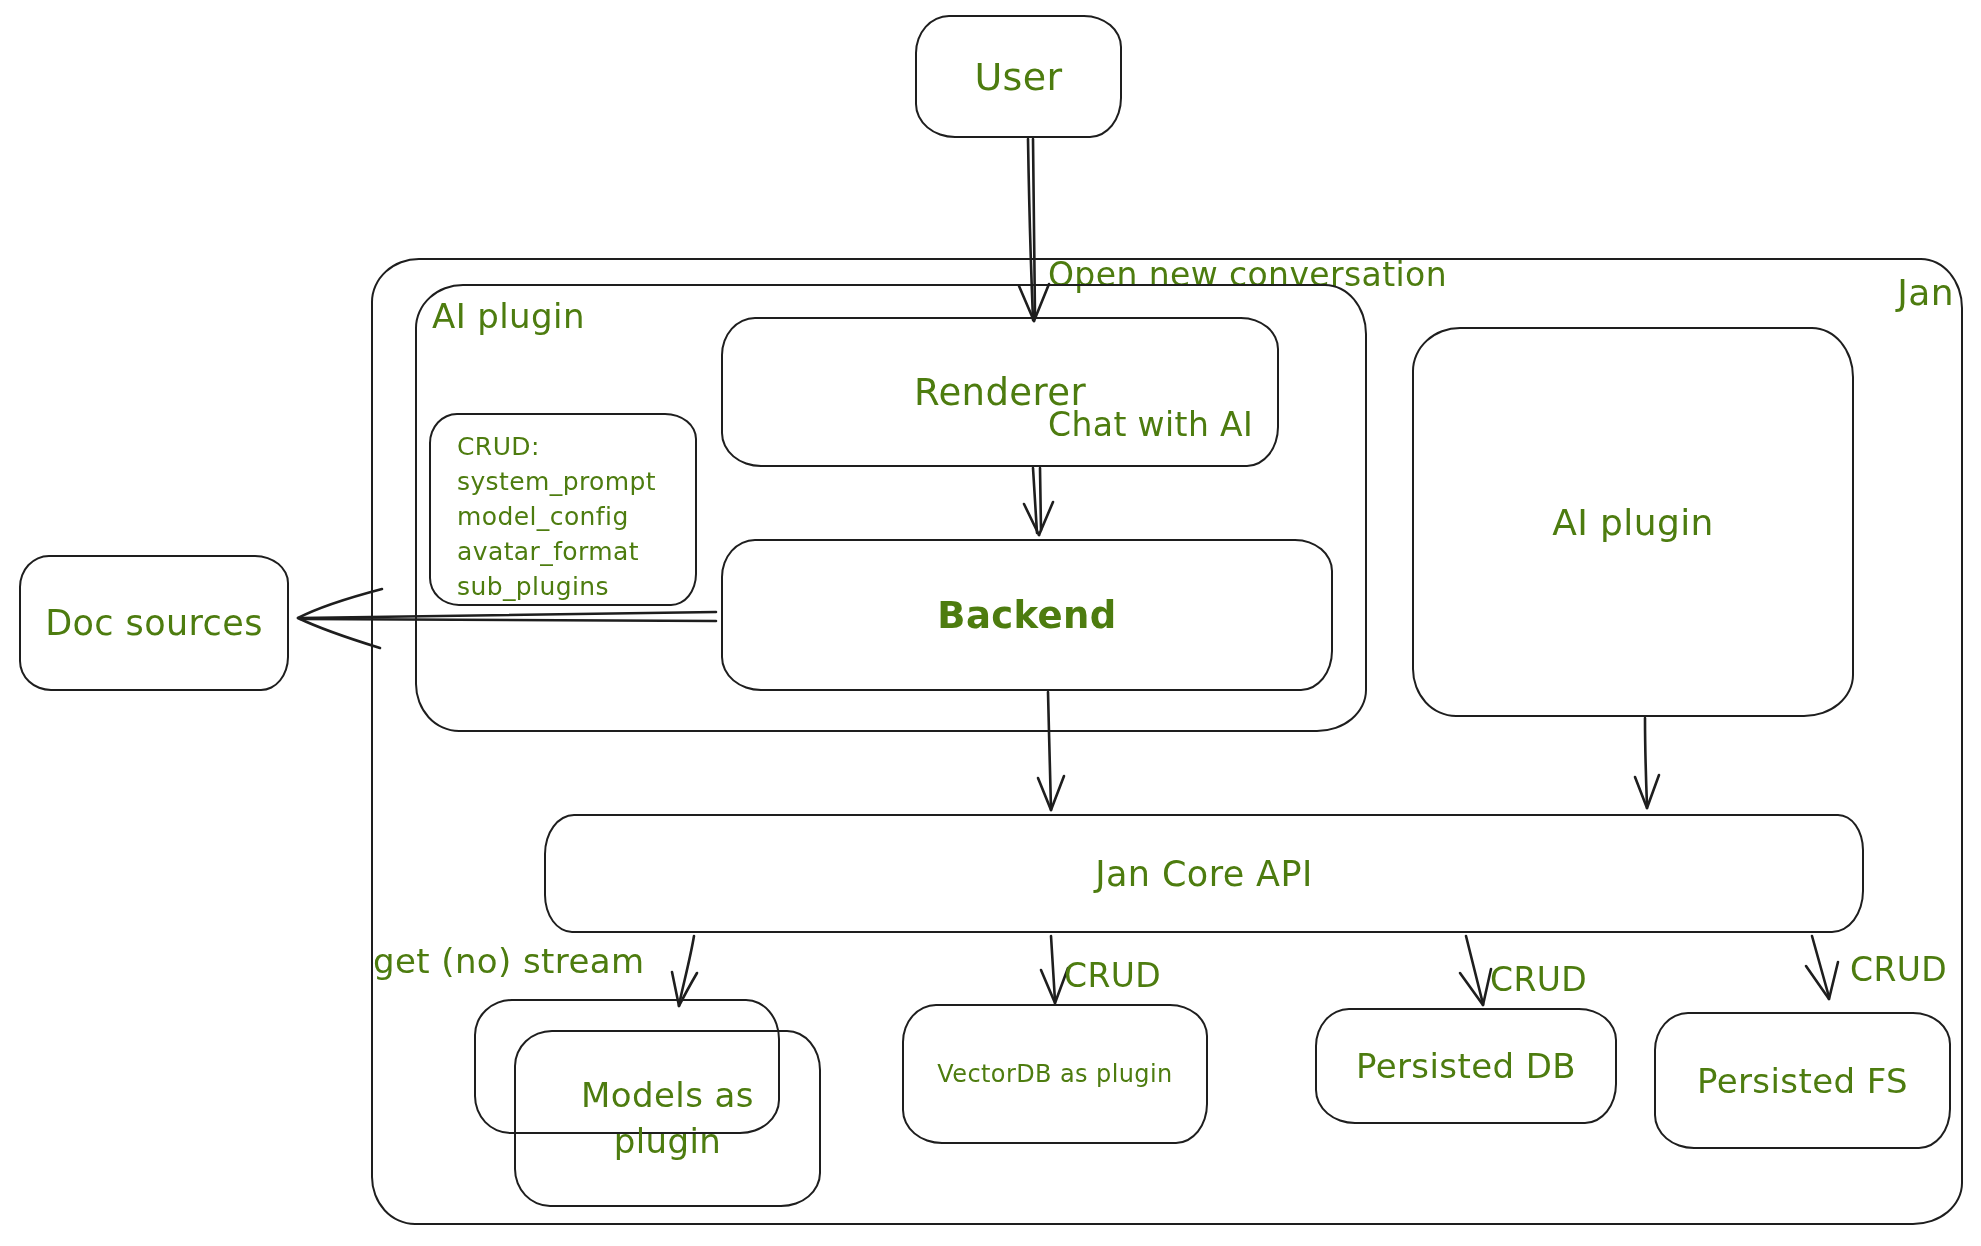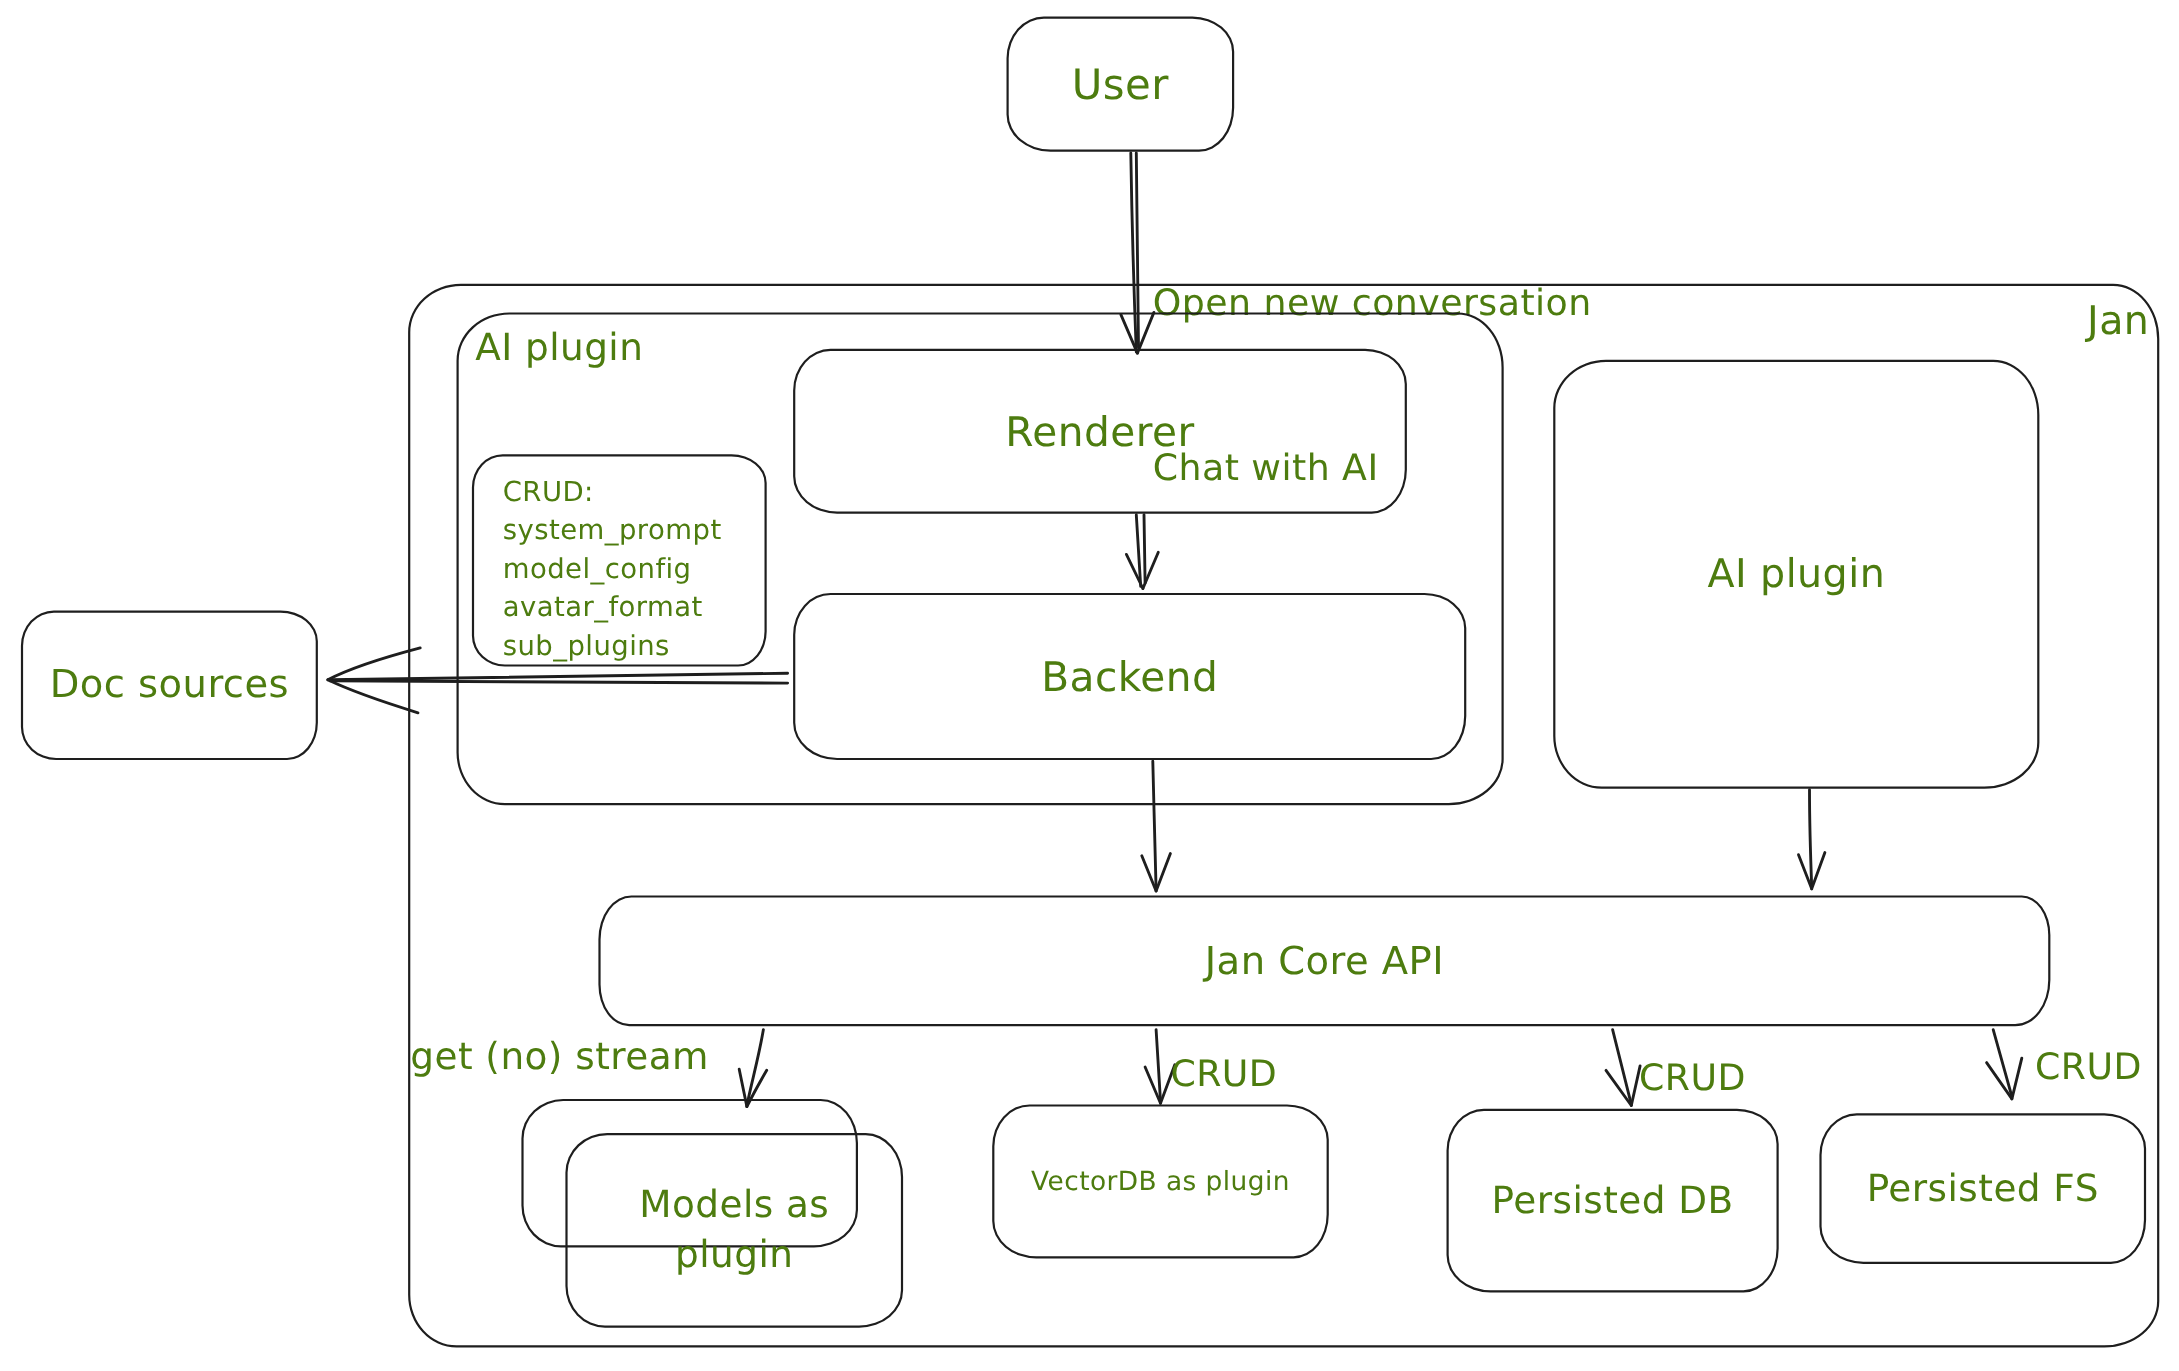--- a/index.html
+++ b/index.html
@@ -126,21 +126,21 @@
       <div>model_config</div>
       <div>avatar_format</div>
       <div>sub_plugins</div>
     </div>
   </div>
 
   <div class="box" style="left:721px;top:317px;width:558px;height:150px;font-size:37px;">
     <span>Renderer</span>
   </div>
 
-  <div class="box" style="left:721px;top:539px;width:612px;height:152px;font-size:37px;">
+  <div class="box" style="left:721px;top:539px;width:612px;height:152px;font-size:37px;font-weight:bold;">
     <span>Backend</span>
   </div>
 
   <div class="box r-big" style="left:1412px;top:327px;width:442px;height:390px;font-size:36px;">
     <span>AI plugin</span>
   </div>
 
   <div class="box" style="left:19px;top:555px;width:270px;height:136px;font-size:35px;border-radius:30px 34px 28px 32px / 32px 28px 34px 30px;">
     <span>Doc sources</span>
   </div>
@@ -156,21 +156,21 @@
 
   <div class="box" style="left:474px;top:999px;width:306px;height:135px;border-radius:38px 34px 40px 36px / 36px 40px 34px 38px;"></div>
   <div class="box" style="left:514px;top:1030px;width:307px;height:177px;font-size:34px;border-radius:38px 34px 40px 36px / 36px 40px 34px 38px;">
     <span class="wrap-lbl" style="display:inline-block;width:230px;">Models as plugin</span>
   </div>
 
   <div class="box" style="left:902px;top:1004px;width:306px;height:140px;font-size:24px;">
     <span class="wrap-lbl" style="display:inline-block;width:260px;">VectorDB as plugin</span>
   </div>
 
-  <div class="box" style="left:1315px;top:1008px;width:302px;height:167px;font-size:34px;">
+  <div class="box" style="left:1315px;top:1008px;width:302px;height:116px;font-size:34px;">
     <span>Persisted DB</span>
   </div>
 
   <div class="box" style="left:1654px;top:1012px;width:297px;height:137px;font-size:34px;">
     <span>Persisted FS</span>
   </div>
 
 </div>
 
 </body></html>

